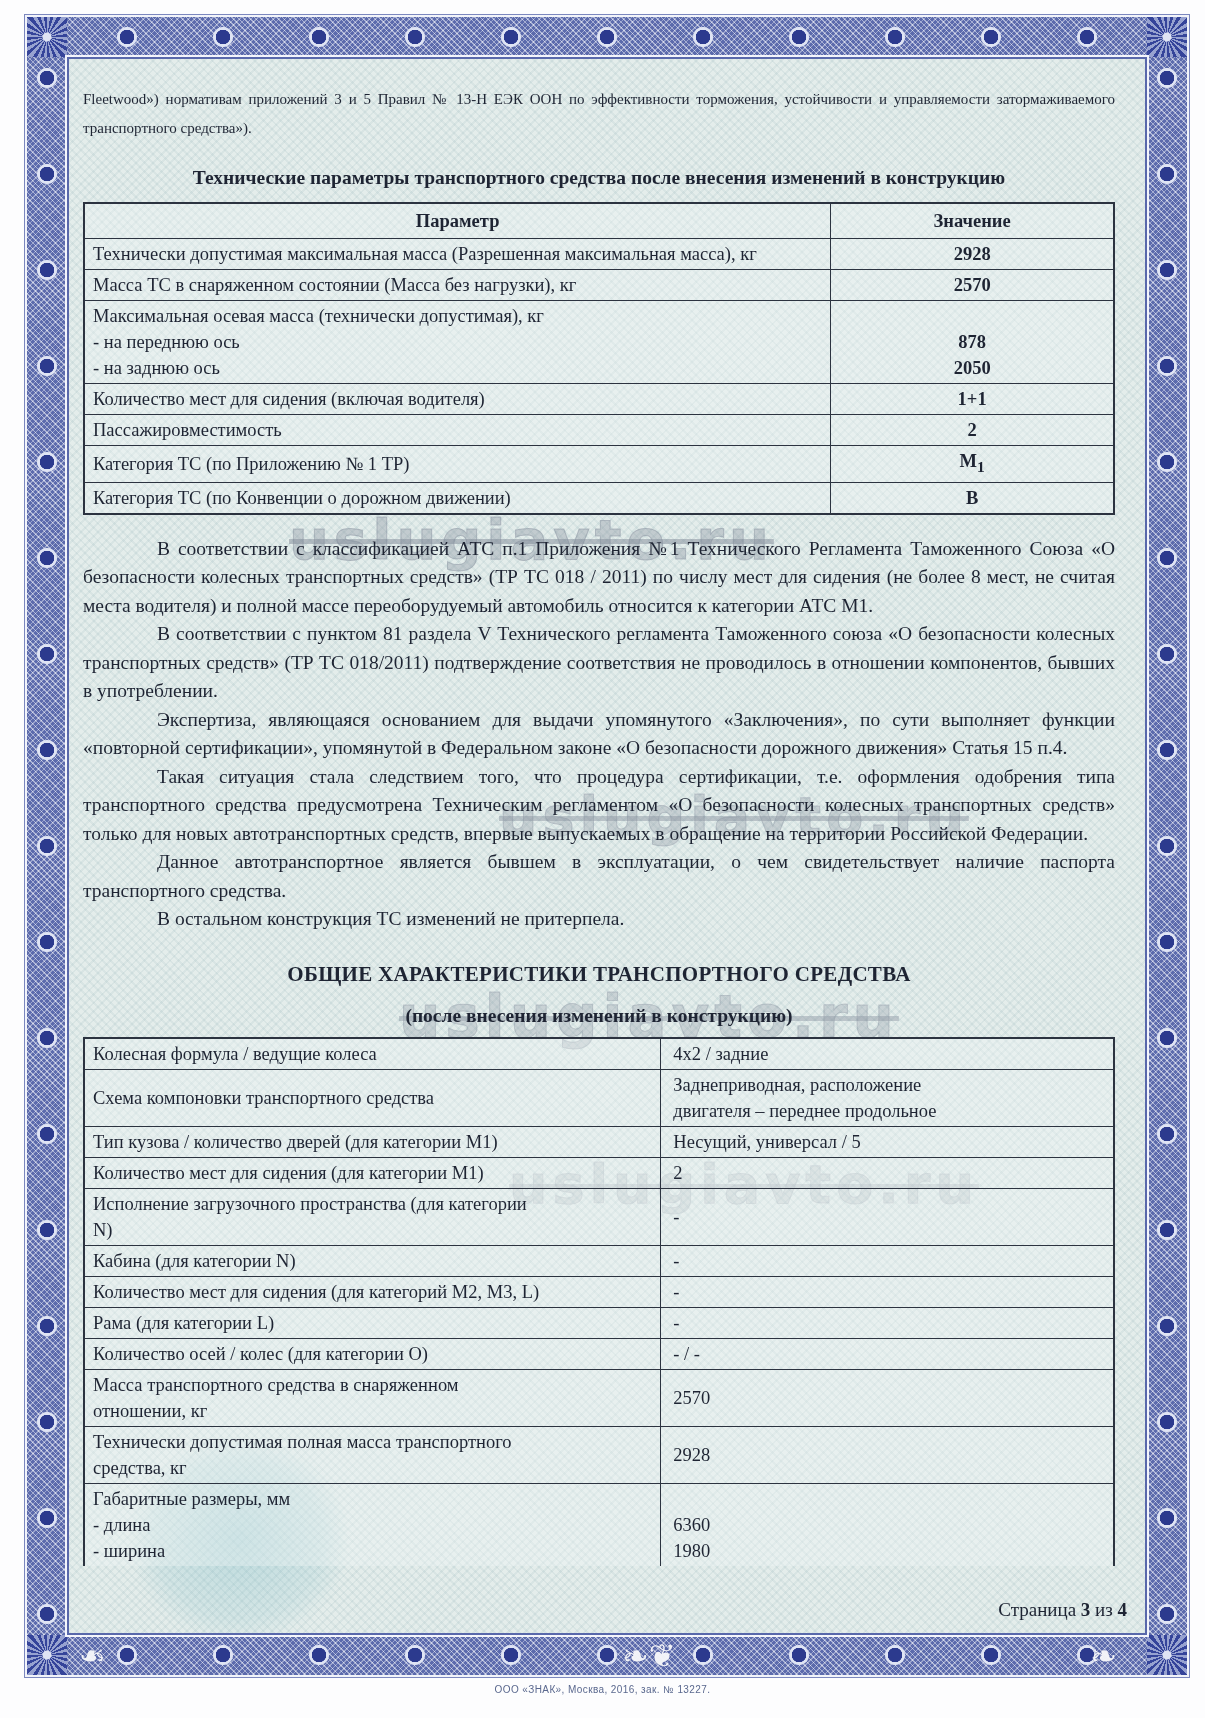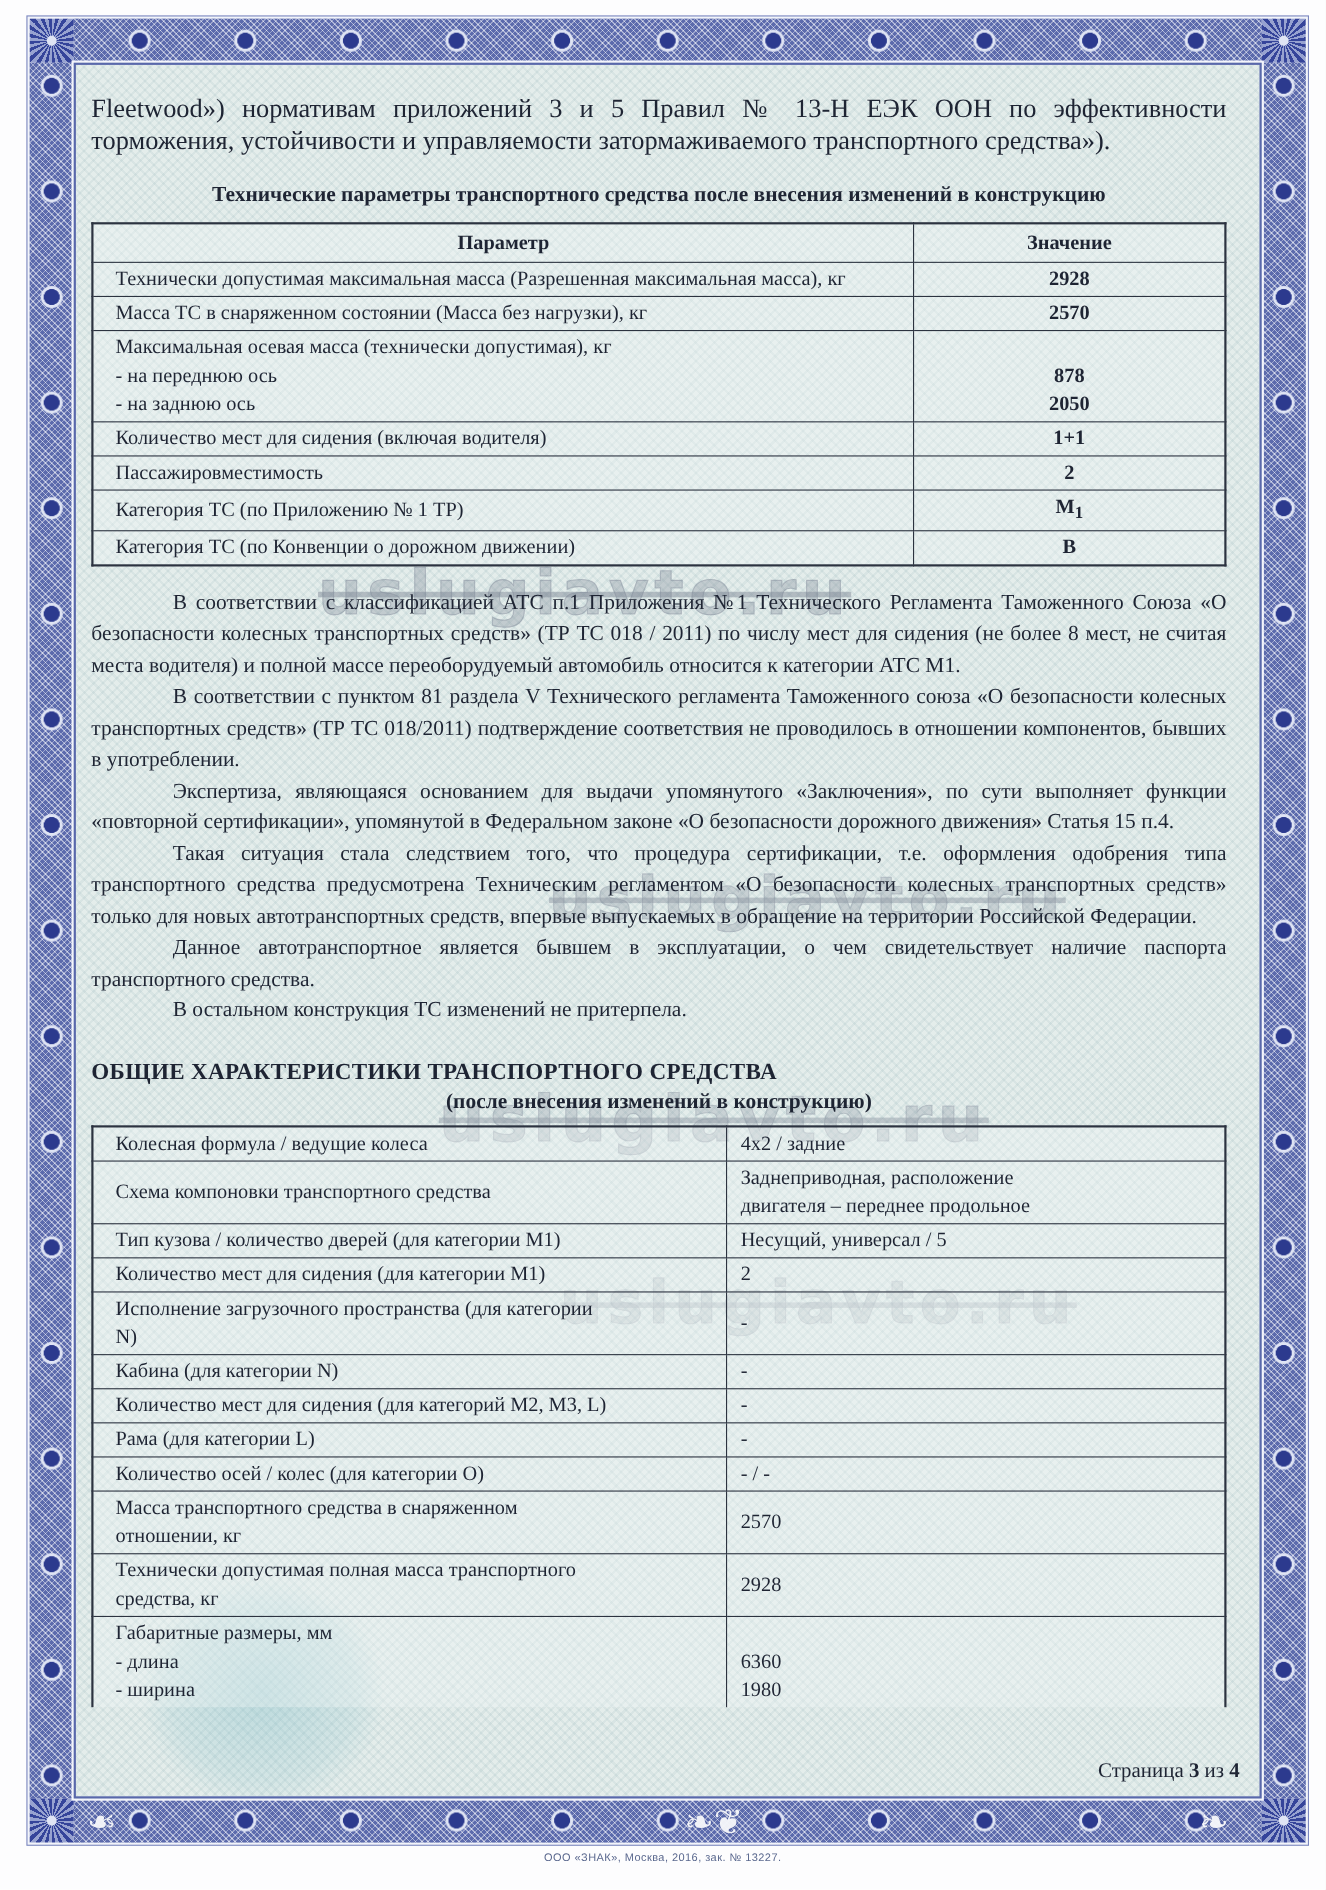--- a/index.html
+++ b/index.html
@@ -43,34 +43,34 @@
     border:2px solid #5968ab;
     box-shadow:0 0 0 2px rgba(250,251,255,.95);
     background-color:#e4edeb;
     background-image:
       repeating-linear-gradient(45deg, rgba(96,142,152,.09) 0 2px, rgba(255,255,255,0) 2px 6px),
       repeating-linear-gradient(-45deg, rgba(96,142,152,.09) 0 2px, rgba(255,255,255,0) 2px 6px);
     overflow:hidden;
   }
   
   .content { position:relative; height:100%; box-sizing:border-box; padding:26px 30px 0 14px; z-index:1; }
-  .intro { text-align:justify; font-size:24px; line-height:29px; margin:0; }
+  .intro { text-align:justify; font-size:15px; line-height:29px; margin:0; }
   .h-tech { text-align:center; font-weight:bold; font-size:19.5px; margin:24px 0 13px 0; }
   .doc-table { width:100%; border-collapse:collapse; border:2.4px solid #2c3340; background:rgba(240,246,245,.35); }
-  .doc-table th, .doc-table td { border:1.7px solid #2c3340; padding:2px 20px; font-size:18.5px; line-height:26px; }
+  .doc-table th, .doc-table td { border:1.7px solid #2c3340; padding:2px 8px; font-size:18.5px; line-height:26px; }
   .doc-table th { font-weight:bold; text-align:center; padding:4px 8px; }
   #table1 td.value { text-align:center; font-weight:bold; vertical-align:bottom; }
   #table1 td.param { text-align:left; }
   #table2 td.value { text-align:left; padding-left:12px; vertical-align:middle; }
   #table2 td.value.multi { vertical-align:bottom; }
   #table2 { border-bottom:none; }
   #table2 tr:last-child td { border-bottom:none; }
   .paras { margin-top:20px; }
   .paras p { margin:0; text-indent:74px; text-align:justify; font-size:19.5px; line-height:28.5px; }
-  .h-general { font-weight:bold; font-size:21px; margin:28px 0 4px 0; letter-spacing:.3px; }
+  .h-general { text-align:center; font-weight:bold; font-size:21px; margin:28px 0 18px 0; letter-spacing:.3px; }
   .h-general-sub { text-align:center; font-weight:bold; font-size:19.5px; margin:0 0 10px 0; }
   .page-footer { position:absolute; right:18px; bottom:12px; font-size:19px; z-index:3; }
   .page-footer b { font-weight:bold; }
   .print-note {
     position:absolute; left:0; top:1684px; width:100%; text-align:center;
     font-family:"Liberation Sans","DejaVu Sans",sans-serif; font-size:10px; color:#5a688e; letter-spacing:.4px;
   }
   
   .wm {
     position:absolute; z-index:0; white-space:nowrap;

